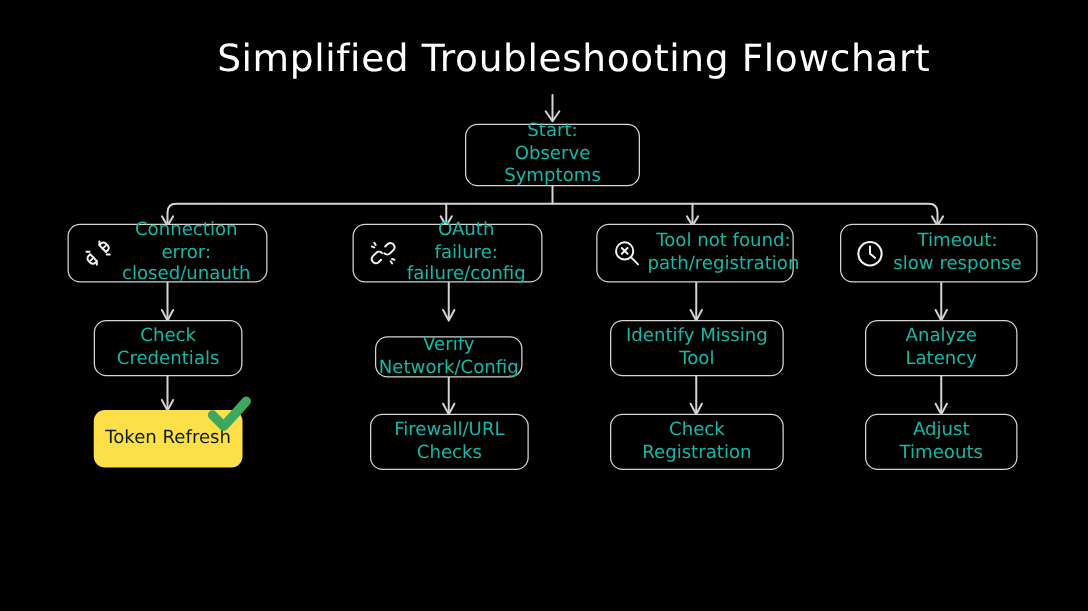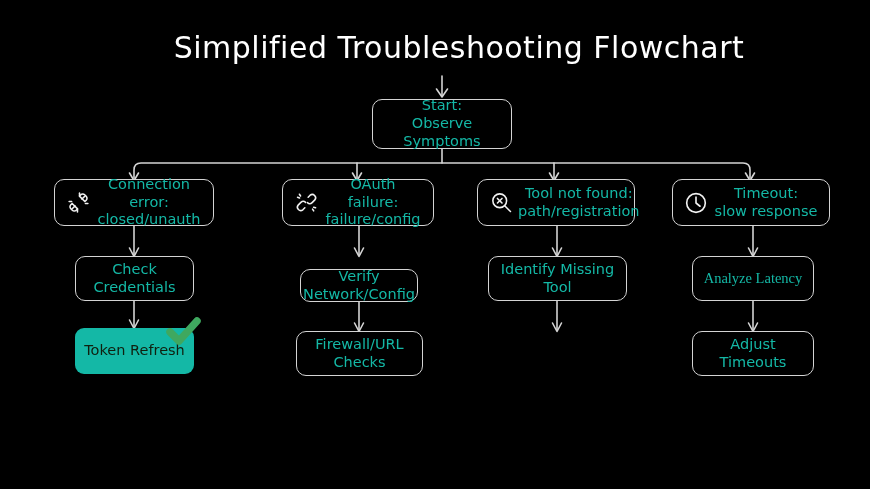--- a/index.html
+++ b/index.html
@@ -66,21 +66,21 @@
     width: 30px;
     height: 30px;
     flex: 0 0 30px;
     margin-right: 2px;
     display: flex;
     align-items: center;
     justify-content: center;
   }
   .node.highlight {
     border: none;
-    background: #14b8a6;
+    background: #fde047;
     color: #10200f;
     border-radius: 9px;
     box-shadow: 0 2px 3px rgba(0,0,0,0.55);
   }
   .check {
     position: absolute;
     width: 42px;
     height: 42px;
     pointer-events: none;
   }
@@ -212,22 +212,25 @@
 
   <div class="node" style="left:296px; top:331px; width:127px; height:45px;">
     <span class="label">Firewall/URL
 Checks</span>
   </div>
 
   <div class="node" style="left:488px; top:256px; width:139px; height:45px;">
     <span class="label">Identify Missing Tool</span>
   </div>
 
-
-  <div class="node" style="left:692px; top:256px; width:122px; height:45px;font-family:Liberation Serif, serif;">
+  <div class="node" style="left:488px; top:331px; width:139px; height:45px;">
+    <span class="label">Check Registration</span>
+  </div>
+
+  <div class="node" style="left:692px; top:256px; width:122px; height:45px;">
     <span class="label">Analyze Latency</span>
   </div>
 
   <div class="node" style="left:692px; top:331px; width:122px; height:45px;">
     <span class="label">Adjust Timeouts</span>
   </div>
 
 </div>
 
 </body></html>

